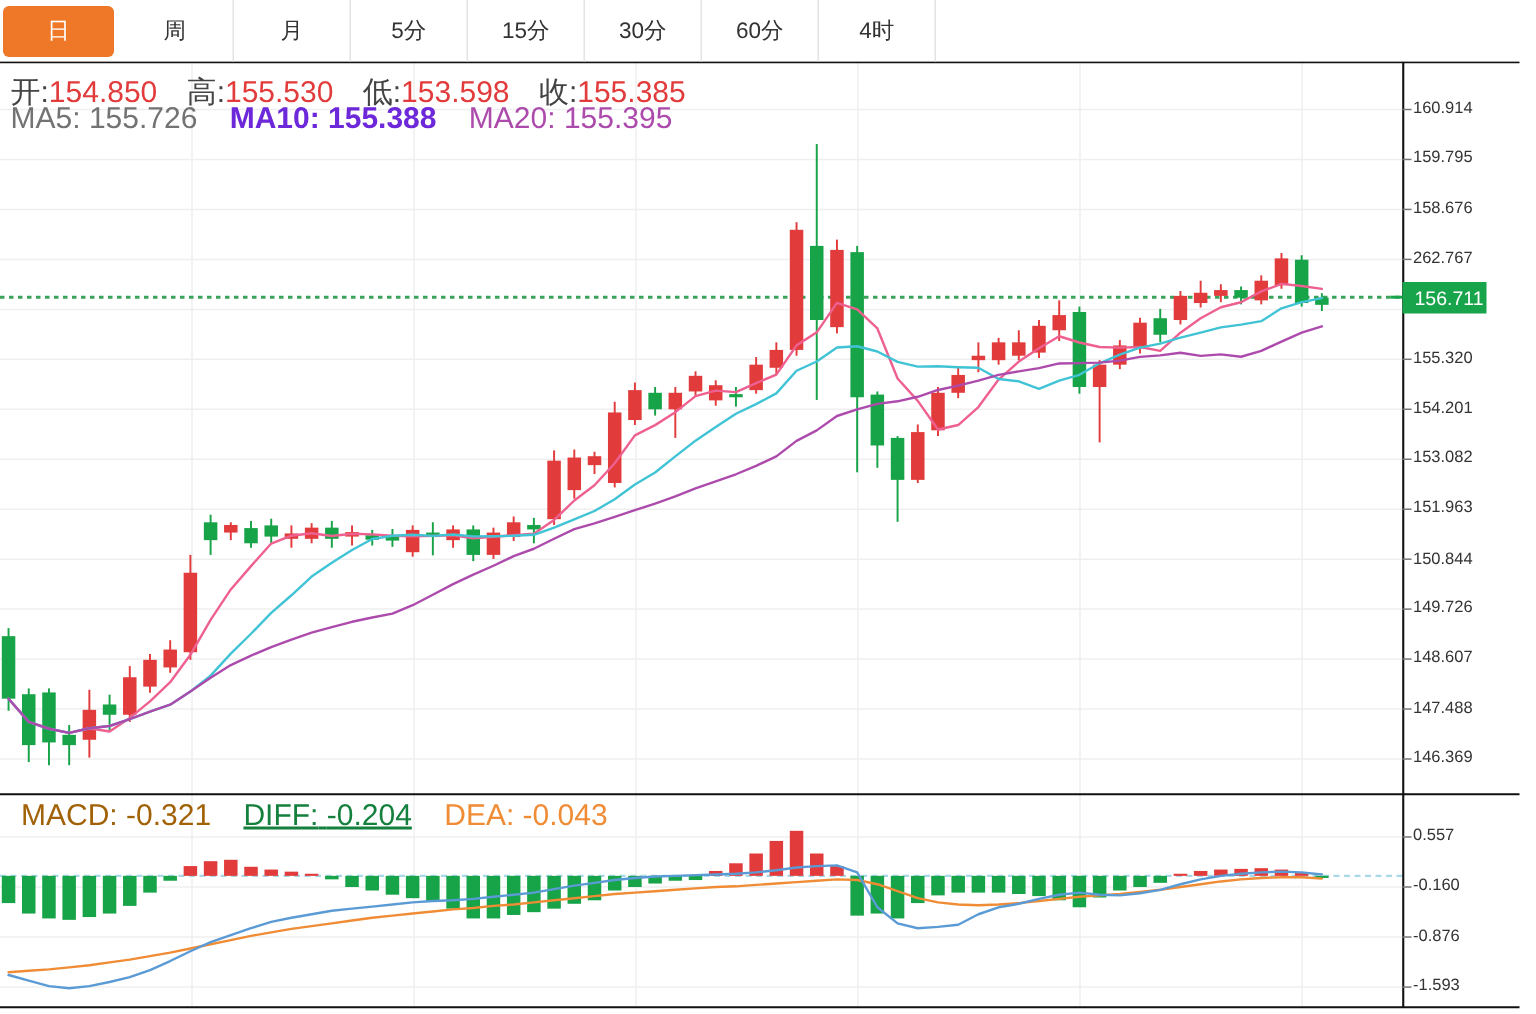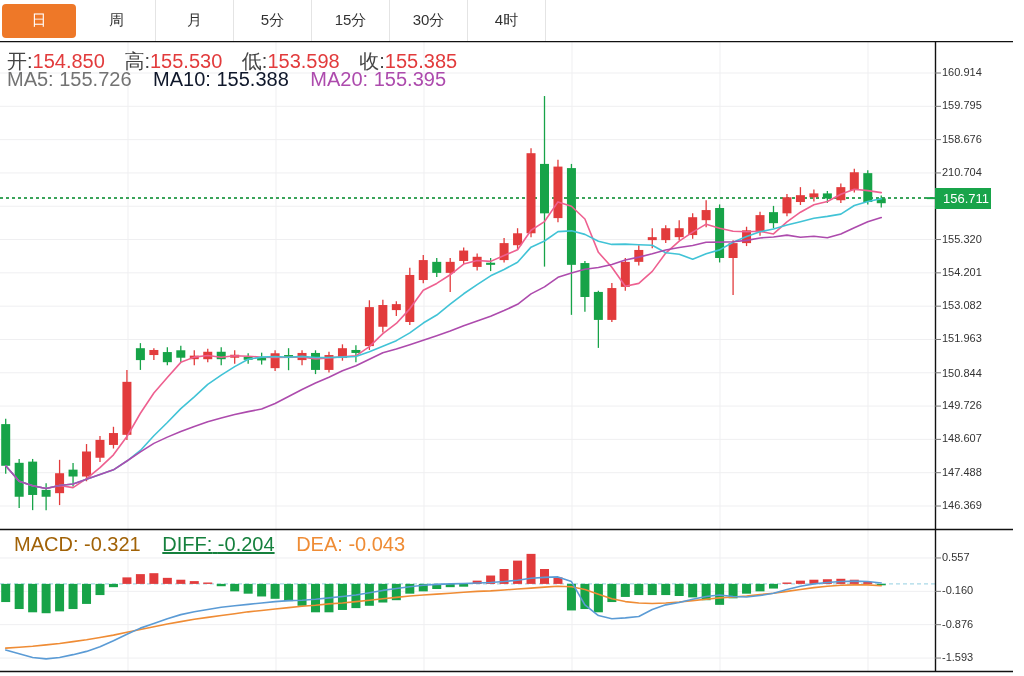--- a/index.html
+++ b/index.html
@@ -44,20 +44,23 @@
         <span>月</span>
       </div>
     <div class="tab">
         <span>5分</span>
       </div>
     <div class="tab">
         <span>15分</span>
       </div>
     <div class="tab">
         <span>30分</span>
+      </div>
+    <div class="tab">
+        <span>60分</span>
       </div>
     <div class="tab">
         <span>4时</span>
       </div>
   </div>
 
   <svg id="chart-svg" width="1024" height="676">
       <line x1="0" y1="73" x2="935" y2="73" stroke="#efeff1" stroke-width="1"></line>
       <line x1="0" y1="106.31262999999998" x2="935" y2="106.31262999999998" stroke="#efeff1" stroke-width="1"></line>
       <line x1="0" y1="139.62525999999997" x2="935" y2="139.62525999999997" stroke="#efeff1" stroke-width="1"></line>
@@ -314,34 +317,34 @@
 
   <div class="row" id="ohlc-row">
     <span class="grp"><span class="lab">开:</span><b>154.850</b></span>
     <span class="grp"><span class="lab">高:</span><b>155.530</b></span>
     <span class="grp"><span class="lab">低:</span><b>153.598</b></span>
     <span class="grp"><span class="lab">收:</span><b>155.385</b></span>
   </div>
 
   <div class="row" id="ma-row">
     <span class="grp" style="color:#737373;"><span>MA5:</span> <span>155.726</span></span>
-    <span class="grp" style="color:#0f172a;"><span>MA10:</span> <span>155.388</span></span>
+    <span class="grp" style="color:#6d28d9;font-weight:bold;"><span>MA10:</span> <span>155.388</span></span>
     <span class="grp" style="color:#ad4bad;"><span>MA20:</span> <span>155.395</span></span>
   </div>
 
   <div class="row" id="macd-row">
     <span class="grp" style="color:#a16207;"><span>MACD:</span> <span>-0.321</span></span>
     <span class="grp" style="color:#15803d;text-decoration:underline;"><span>DIFF:</span> <span>-0.204</span></span>
     <span class="grp" style="color:#ef8c35;"><span>DEA:</span> <span>-0.043</span></span>
   </div>
 
   <div class="ytick" style="top:66px">160.914</div>
   <div class="ytick" style="top:99px">159.795</div>
   <div class="ytick" style="top:133px">158.676</div>
-  <div class="ytick" style="top:166px">210.704</div>
+  <div class="ytick" style="top:166px">262.767</div>
   <div class="ytick" style="top:199px">156.438</div>
   <div class="ytick" style="top:233px">155.320</div>
   <div class="ytick" style="top:266px">154.201</div>
   <div class="ytick" style="top:299px">153.082</div>
   <div class="ytick" style="top:332px">151.963</div>
   <div class="ytick" style="top:367px">150.844</div>
   <div class="ytick" style="top:399px">149.726</div>
   <div class="ytick" style="top:432px">148.607</div>
   <div class="ytick" style="top:466px">147.488</div>
   <div class="ytick" style="top:499px">146.369</div>

